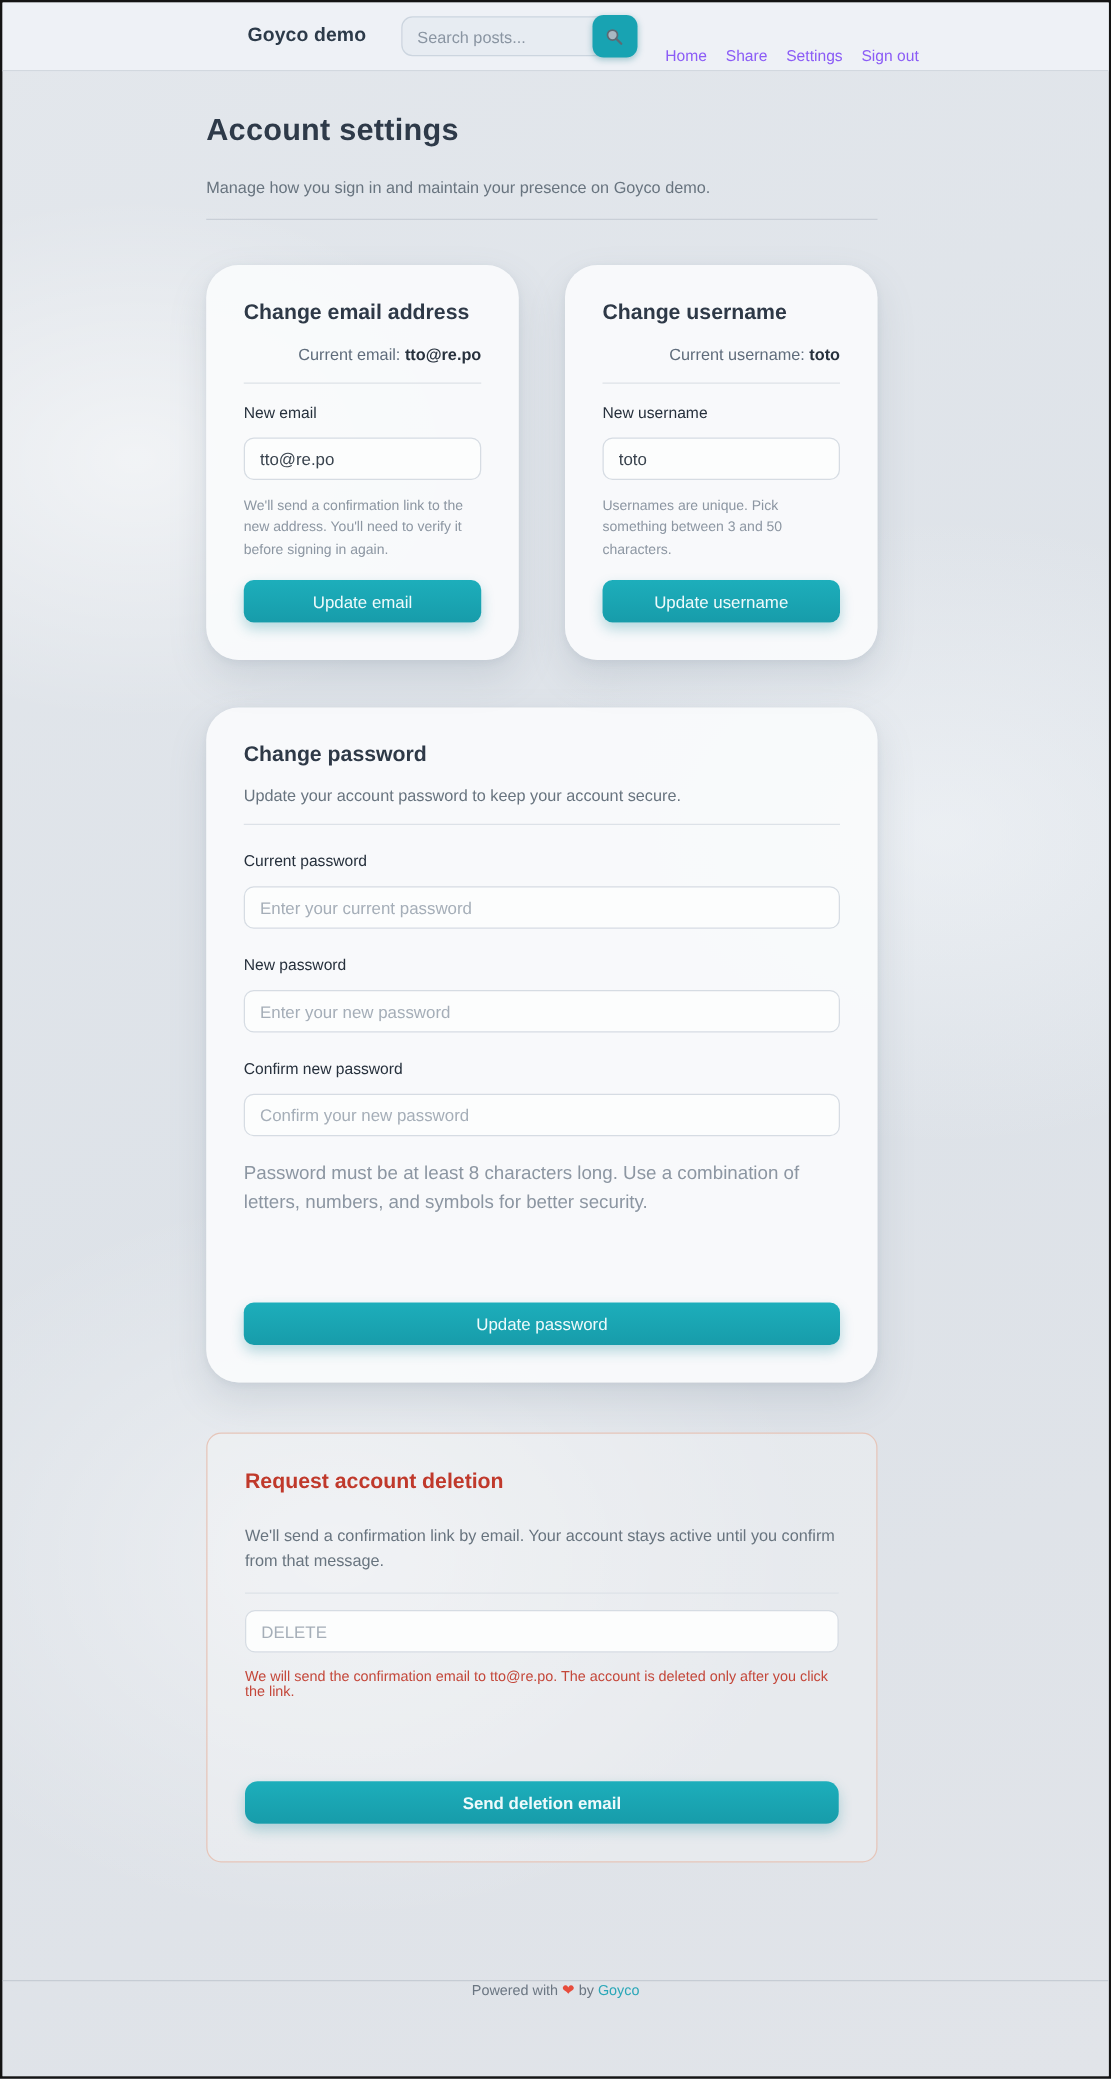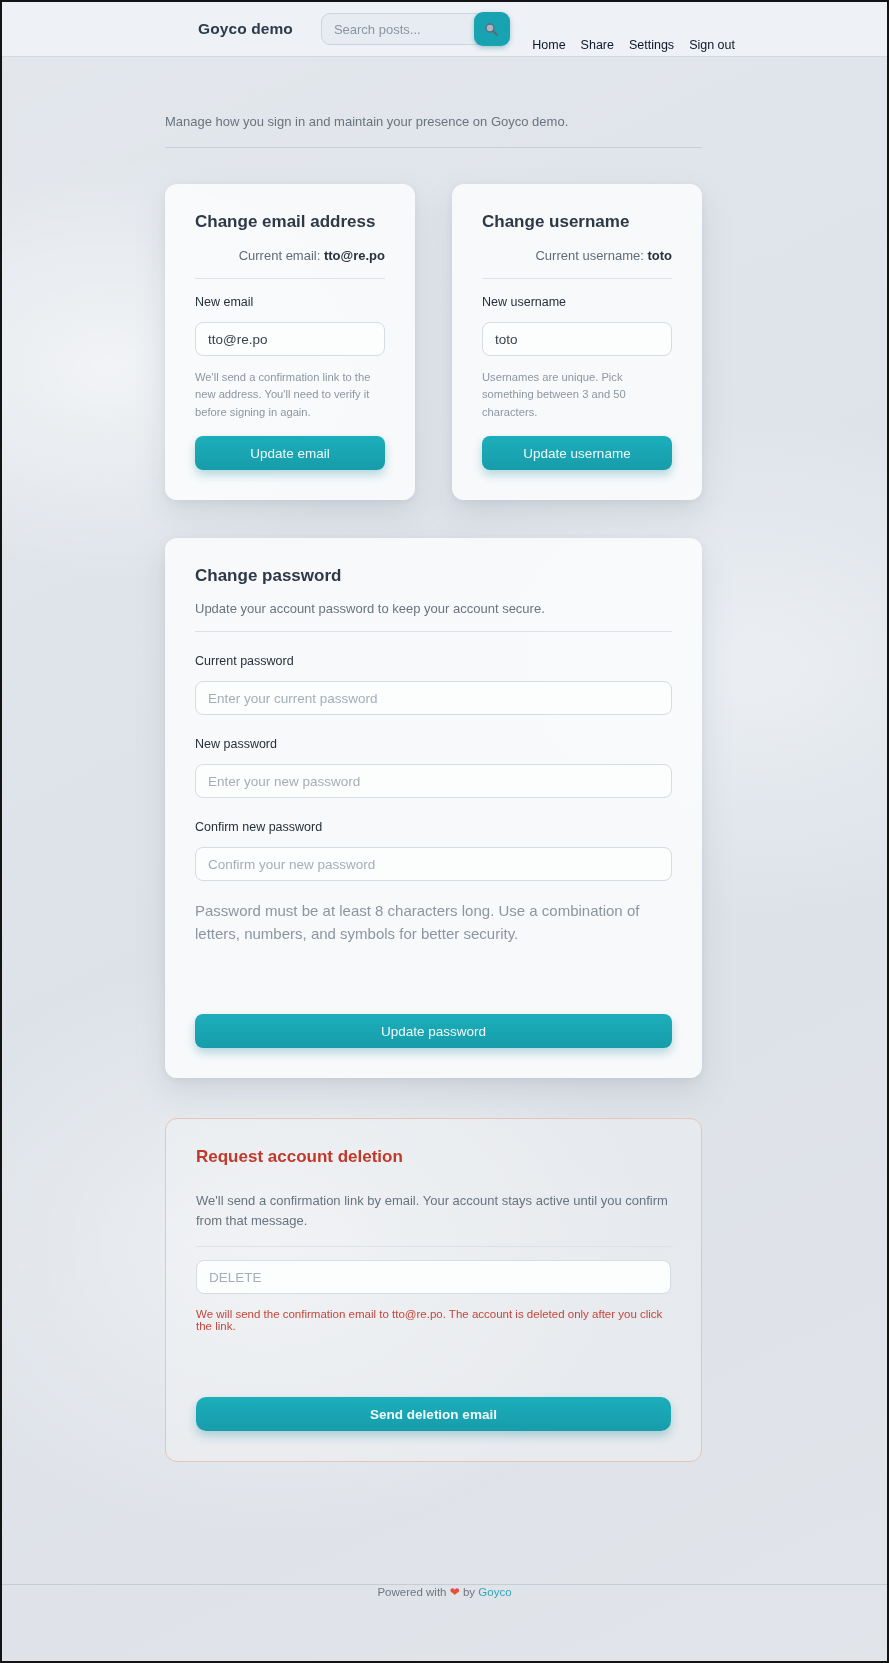--- a/index.html
+++ b/index.html
@@ -47,32 +47,32 @@
   .search button {
     width: 36px; height: 34px;
     margin-left: -34px;
     background: #18a3b2;
     border: none; border-radius: 9px;
     display: flex; align-items: center; justify-content: center;
     cursor: pointer;
     box-shadow: 0 2px 5px rgba(20,120,135,.35);
   }
   nav { margin-left: auto; display: flex; gap: 15px; }
-  nav a { font-size: 12.5px; color: #0f172a; text-decoration: none; cursor: pointer; margin-top: 32px; }
+  nav a { font-size: 12.5px; color: #8b5cf6; text-decoration: none; cursor: pointer; margin-top: 32px; }
   
   main { flex: 1 1 auto; }
   .container { width: 537px; margin-left: 163px; padding-top: 34px; }
   h1 { font-size: 24.5px; font-weight: bold; color: #2e3a49; letter-spacing: .2px; }
   .subtitle { font-size: 13px; color: #68747f; margin-top: 23px; }
   .page-divider { border: none; border-top: 1px solid #c9cfd7; margin-top: 18px; }
   
   .cards-row { display: flex; gap: 37px; margin-top: 36px; }
   .card {
     background: rgba(250,251,252,.92);
-    border-radius: 12px;
+    border-radius: 26px;
     padding: 28px 30px 30px 30px;
     box-shadow: 0 14px 30px rgba(110,125,145,.18), 0 2px 6px rgba(110,125,145,.10);
     display: flex; flex-direction: column;
   }
   .cards-row .card { flex: 1 1 0; min-height: 316px; }
   .card h2 { font-size: 17px; font-weight: bold; color: #2e3947; }
   .current { font-size: 13px; color: #5f6c7b; margin-top: 16px; text-align: right; }
   .current strong { color: #27313d; }
   .card-divider { border: none; border-top: 1px solid #dde2e8; margin: 15px 0 0 0; }
   .card label { display: block; font-size: 12.5px; color: #26303c; margin-top: 16px; }
@@ -146,20 +146,21 @@
         <a>Share</a>
         <a>Settings</a>
         <a>Sign out</a>
       </nav>
     </div>
   </header>
 
   <main>
     <div class="container">
 
+      <h1>Account settings</h1>
       <p class="subtitle">Manage how you sign in and maintain your presence on Goyco demo.</p>
       <hr class="page-divider">
 
       <div class="cards-row">
 
         <section class="card">
           <h2>Change email address</h2>
           <p class="current">
             <span>Current email:</span>
             <strong>tto@re.po</strong>

